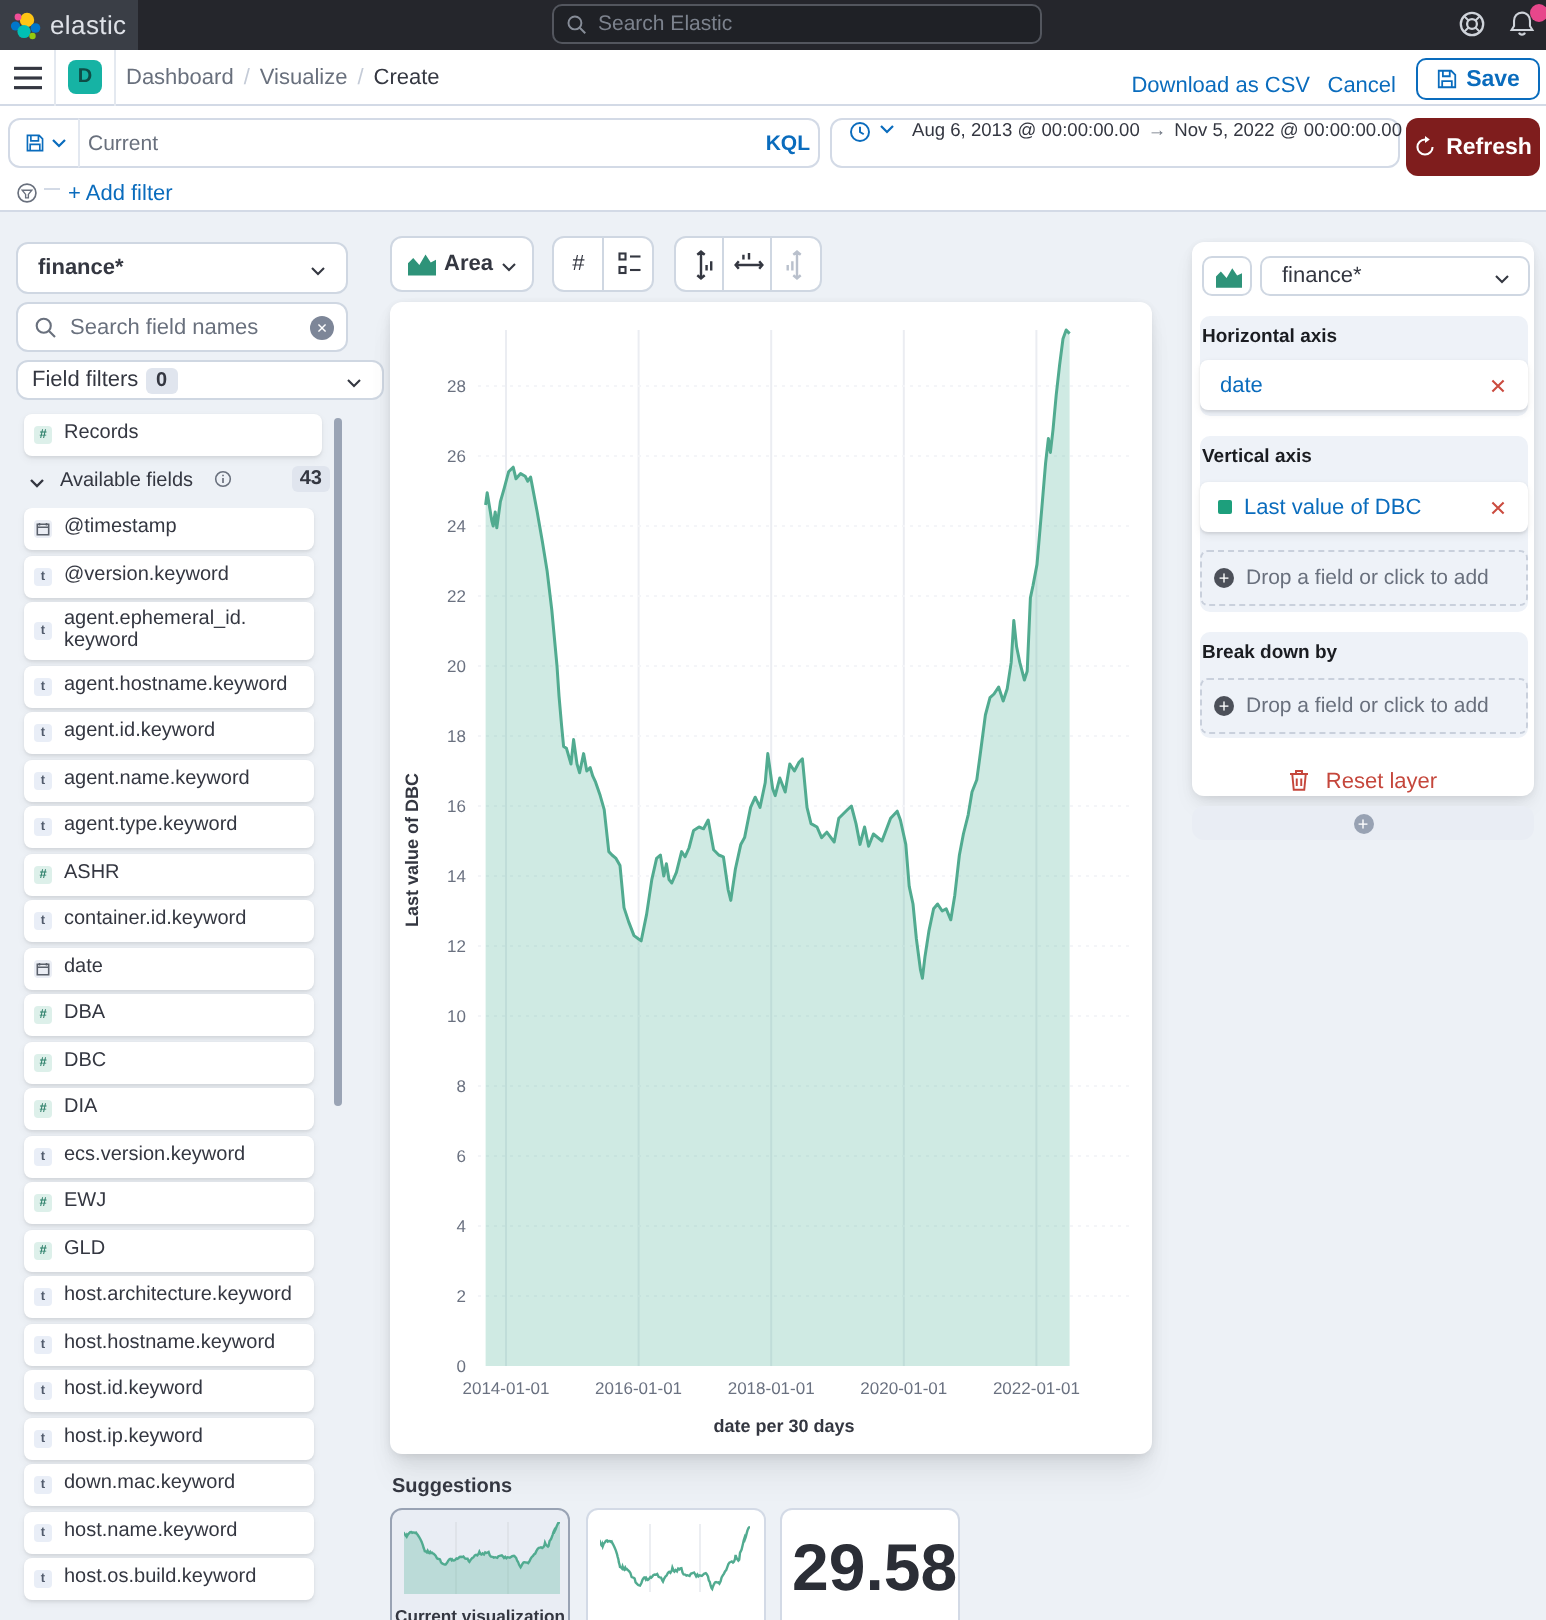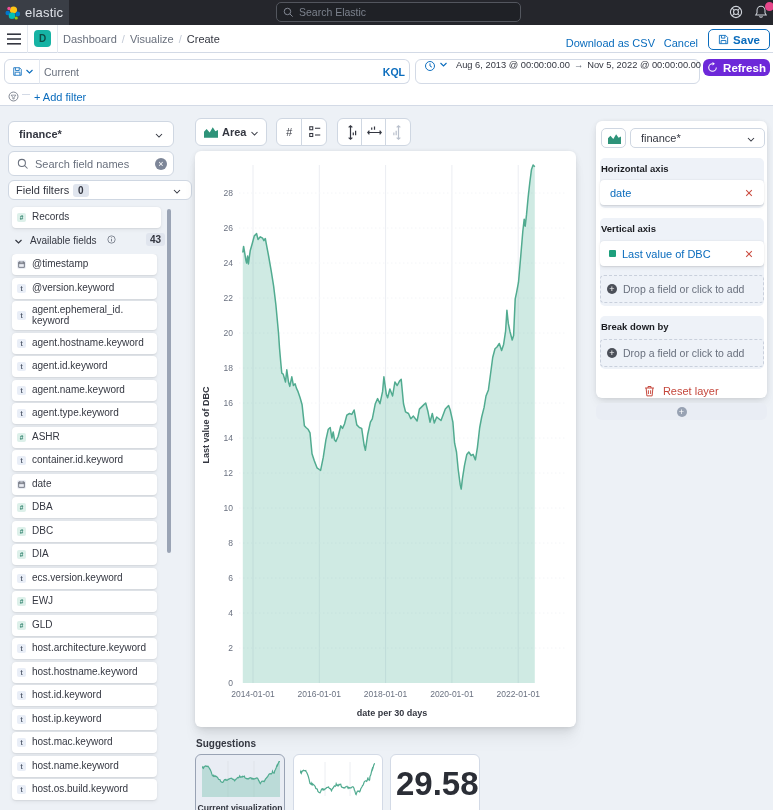--- a/index.html
+++ b/index.html
@@ -23,21 +23,21 @@
 #appicon { position:absolute; left:34px; top:5px; width:17px; height:17px; border-radius:4px; background:#16b3a4; color:#0e4d46; font-size:10px; font-weight:bold; display:flex; align-items:center; justify-content:center; }
 .bluelink { color:#0a6cbd; font-size:11px; }
 #savebtn { position:absolute; right:3px; top:4px; width:62px; height:21px; border:1px solid #0a6cbd; border-radius:5px; background:#fff; color:#0a6cbd; font-size:11.5px; font-weight:bold; display:flex; align-items:center; justify-content:center; gap:4px; }
 
 
 #qbar { position:absolute; left:0; top:53px; width:773px; height:35px; background:#fff; }
 .qbox { position:absolute; top:6px; height:25px; background:#fff; border:1px solid #d3dae6; }
 #qsave { left:4px; width:37px; border-radius:6px 0 0 6px; display:flex; align-items:center; justify-content:center; gap:2px; }
 #qinput { left:39px; width:371px; border-left:1px solid #e3e8f0; border-radius:0 6px 6px 0; display:flex; align-items:center; }
 #qdate { left:415px; width:285px; border-radius:6px; display:flex; }
-#refreshbtn { position:absolute; right:3px; top:6px; width:67px; height:17px; background:#6d28d9; border-radius:6px; color:#fff; font-size:11.5px; font-weight:bold; display:flex; align-items:center; justify-content:center; gap:5px; }
+#refreshbtn { position:absolute; right:3px; top:6px; width:67px; height:29px; background:#7f1d1d; border-radius:6px; color:#fff; font-size:11.5px; font-weight:bold; display:flex; align-items:center; justify-content:center; gap:5px; }
 
 
 #frow { position:absolute; left:0; top:88px; width:773px; height:18px; background:#fff; border-bottom:1px solid #d3dae6; }
 
 
 #main { position:absolute; left:0; top:106px; width:773px; height:704px; background:#edf1f6; }
 
 
 .selbox { position:absolute; background:#fff; border:1px solid #cfd7e2; border-radius:6px; }
 .fieldrow { position:relative; height:21px; margin:0 13px 2.5px 4px; background:#fff; border-radius:4px; box-shadow:0 0.7px 1.4px rgba(0,0,0,0.07), 0 1.9px 4px rgba(0,0,0,0.05); display:flex; align-items:center; padding-left:5px; gap:6px; }
@@ -300,21 +300,21 @@
     <div class="fieldrow">
           <span class="tok s">t</span>
           <span class="fname">host.id.keyword</span>
         </div>
     <div class="fieldrow">
           <span class="tok s">t</span>
           <span class="fname">host.ip.keyword</span>
         </div>
     <div class="fieldrow">
           <span class="tok s">t</span>
-          <span class="fname">host.mac.keyword</span>
+          <span class="fname">down.mac.keyword</span>
         </div>
     <div class="fieldrow">
           <span class="tok s">t</span>
           <span class="fname">host.name.keyword</span>
         </div>
     <div class="fieldrow">
           <span class="tok s">t</span>
           <span class="fname">host.os.build.keyword</span>
         </div>
   </div>

